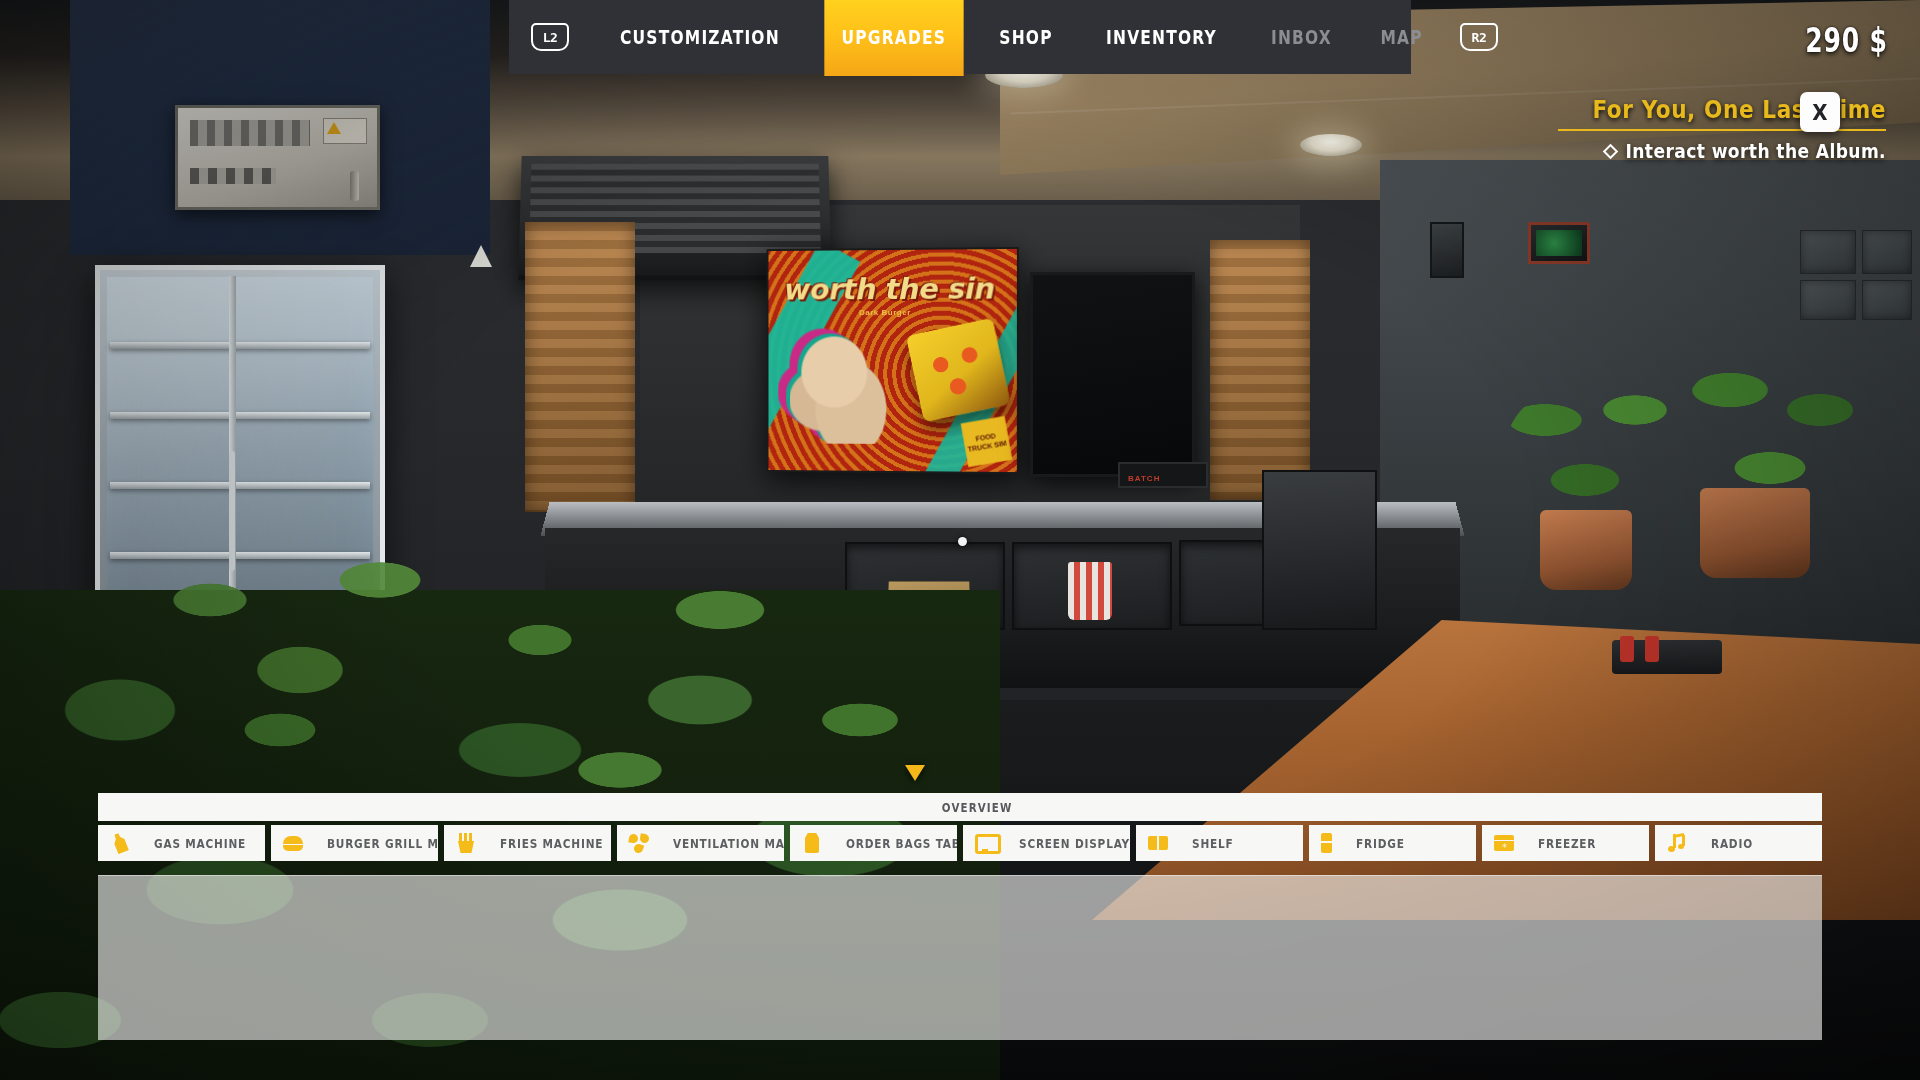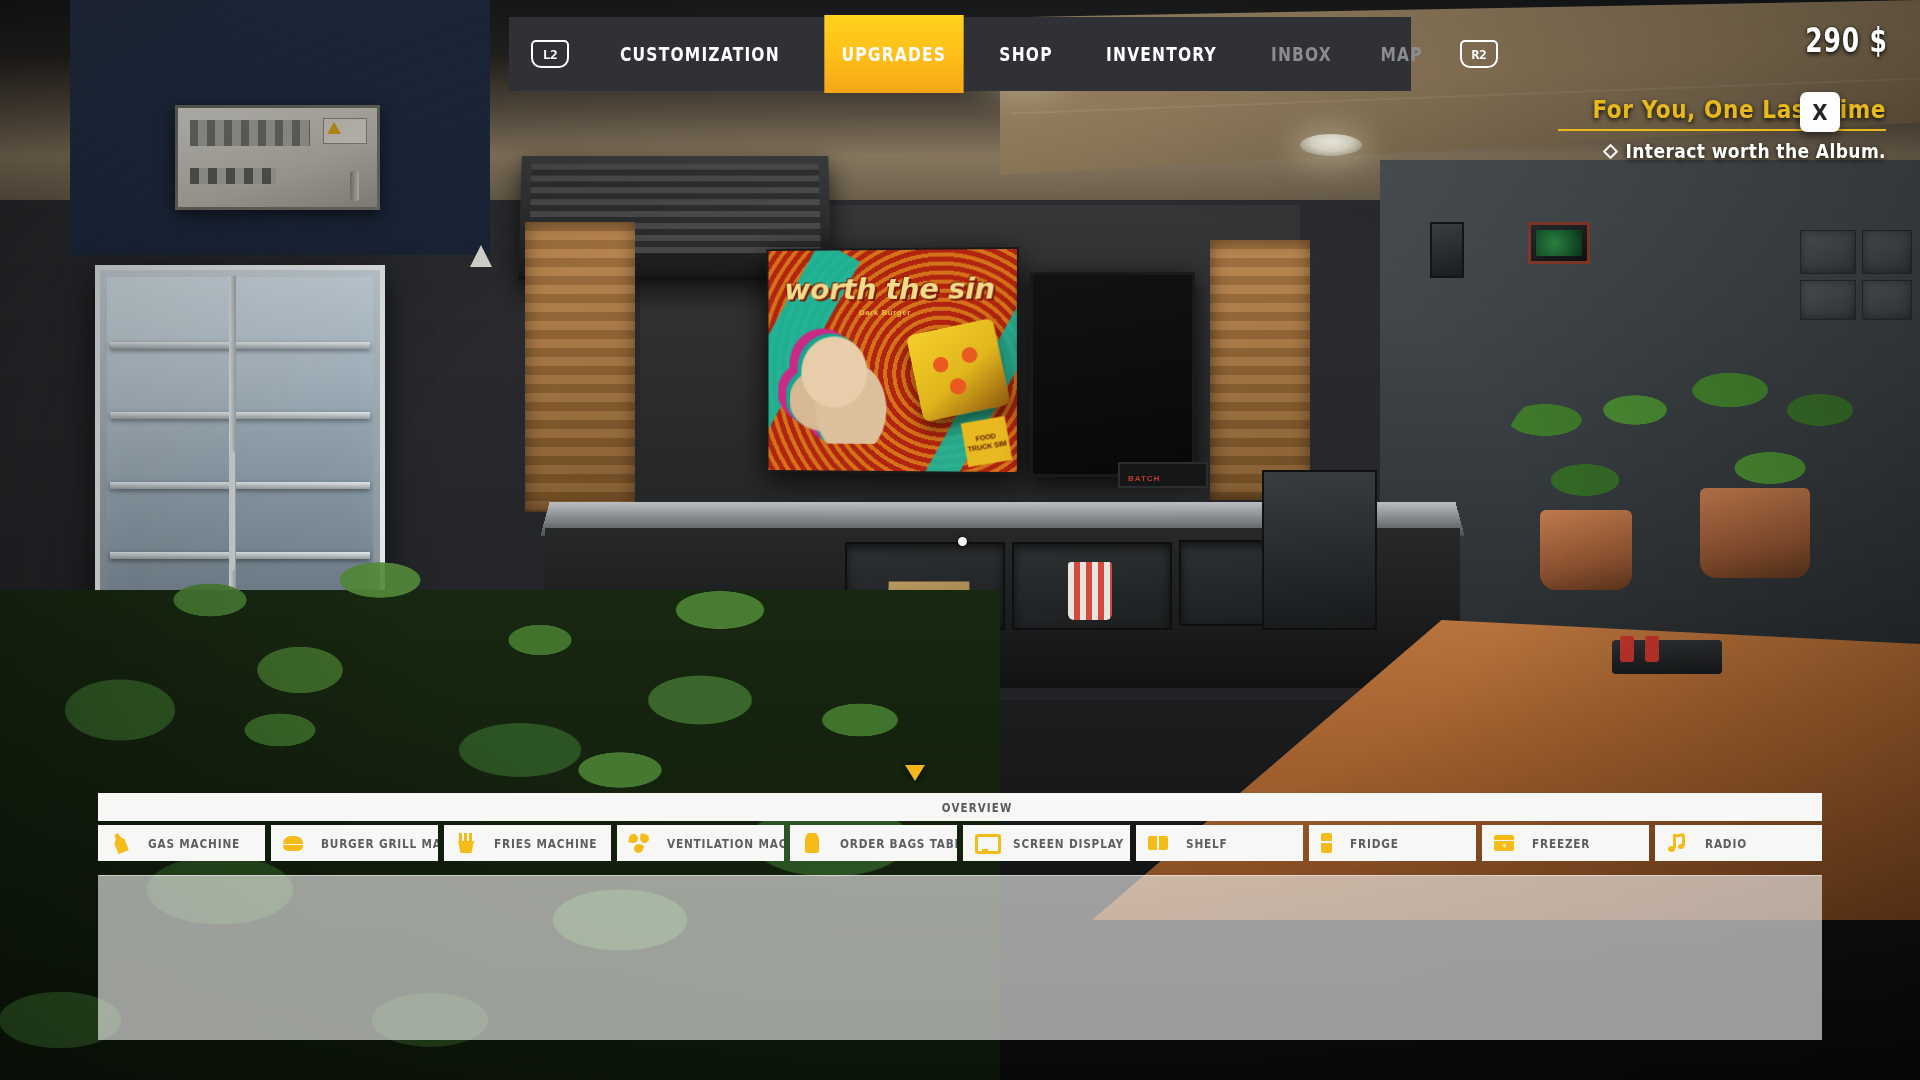--- a/index.html
+++ b/index.html
@@ -240,21 +240,21 @@
     box-shadow:0 2px 5px rgba(0,0,0,.4);
   }
   .fridge .divider { position:absolute; left:46%; top:6px; bottom:6px; width:7px;
     background:linear-gradient(90deg,#dfe4e6,#9fa7ab); }
   .fridge .handle { position:absolute; left:46%; top:42%; width:6px; height:120px;
     background:#cfd5d8; border-radius:3px; }
 
   
   
   #topnav {
-    position:absolute; left:509px; top:17px; width:902px; height:74px;
+    position:absolute; left:509px; top:0; width:902px; height:74px;
     background:#2f3136;
     display:flex; align-items:center;
     z-index:40;
   }
   .navpad {
     width:38px; height:28px; border:2.5px solid #ffffff; border-radius:5px 5px 10px 10px;
     display:flex; align-items:center; justify-content:center;
     color:#fff; font-family:"DejaVu Sans Mono", monospace; font-size:13px; font-weight:bold;
     letter-spacing:-.5px;
   }
@@ -338,21 +338,21 @@
     transform:scaleX(.88);
   }
 
   
   #tabsrow {
     position:absolute; left:98px; top:825px; width:1724px; height:36px;
     display:flex; gap:6px; z-index:40;
   }
   .tab {
     flex:1 1 0; background:#f7f7f5;
-    display:flex; align-items:center; gap:18px; padding-left:12px;
+    display:flex; align-items:center; gap:24px; padding-left:12px;
     overflow:hidden;
   }
   .tab .tlabel {
     font-family:"DejaVu Sans Condensed","Liberation Sans Narrow","Liberation Sans", sans-serif;
     font-weight:bold; font-size:13px; color:#5d5e61; letter-spacing:.9px;
     transform:scaleX(.9); transform-origin:left center;
     white-space:nowrap;
   }
   .tab .ticon { width:20px; height:20px; flex:0 0 auto; position:relative; }
 

